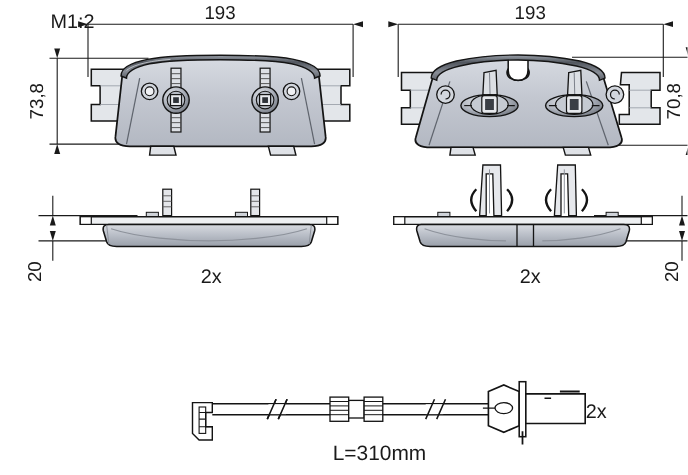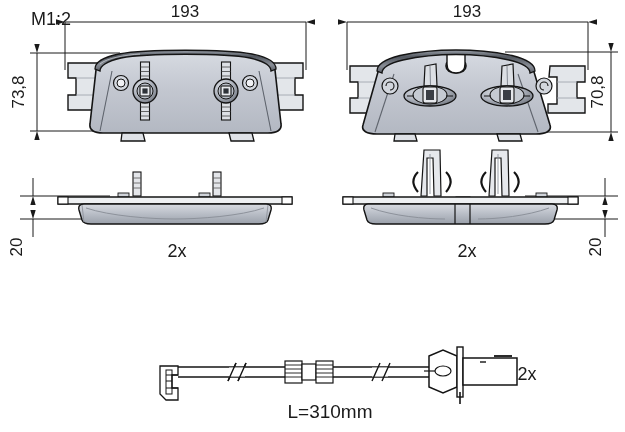--- a/index.html
+++ b/index.html
@@ -1,18 +1,18 @@
 <!DOCTYPE html>
 <html><head>
 <meta charset="utf-8">
 <style>
   html,body{margin:0;padding:0;background:#ffffff;}
   body{width:625px;height:432px;overflow:hidden;
        font-family:"Liberation Sans","DejaVu Sans",sans-serif;color:#000;}
-  #stage{position:relative;width:537px;height:432px;}
+  #stage{position:relative;width:537px;height:432px;margin-left:15px;}
   #stage svg{position:absolute;left:0;top:0;}
   .dimtxt{font-family:"Liberation Sans","DejaVu Sans",sans-serif;
           font-size:17px;fill:#1a1a1a;}
   .lbl{font-family:"Liberation Sans","DejaVu Sans",sans-serif;
           font-size:18px;fill:#1a1a1a;}
 </style>
 </head>
 <body>
 
 <div id="stage">

